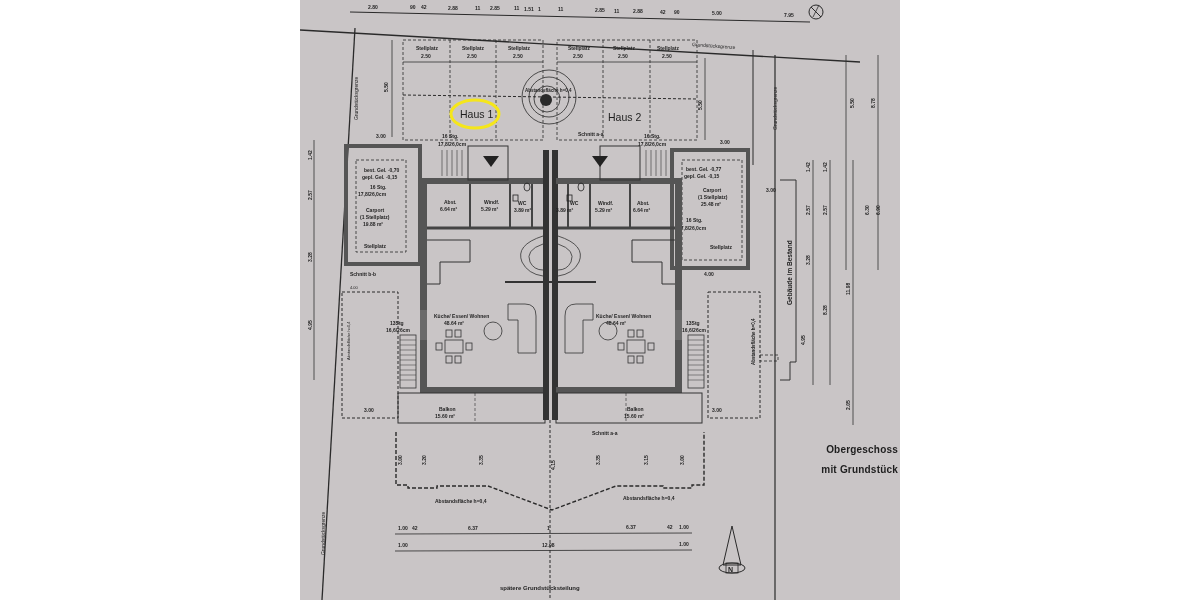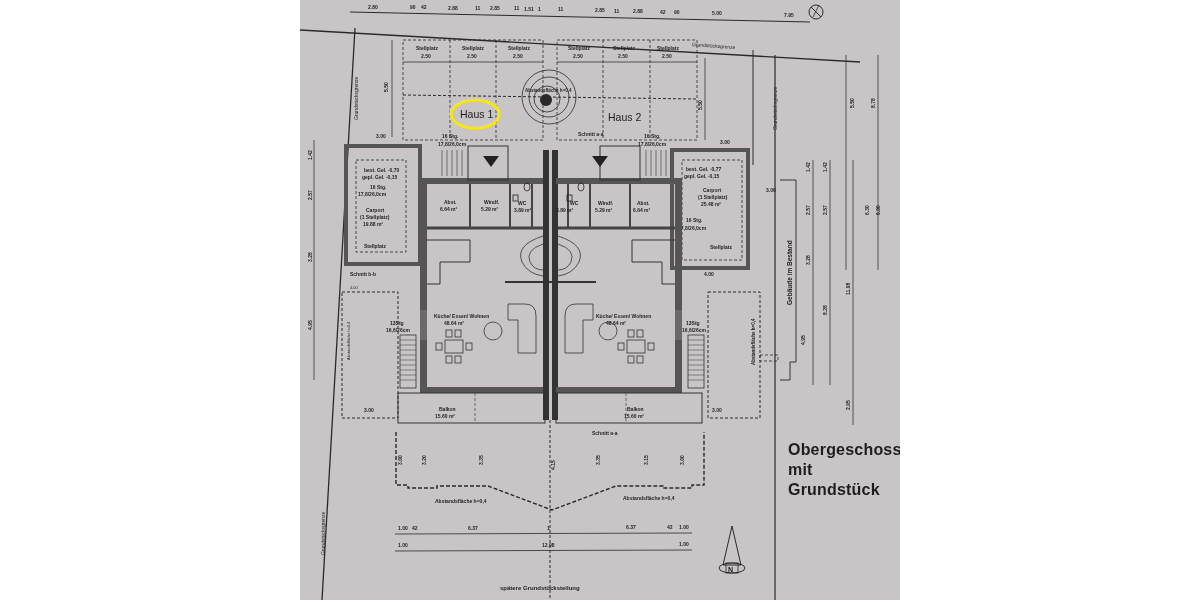--- a/index.html
+++ b/index.html
@@ -6,21 +6,21 @@
   body{width:1200px;height:600px;background:#ffffff;position:relative;overflow:hidden;font-family:"Liberation Sans",sans-serif;}
   #sheet{position:absolute;left:300px;top:0;width:600px;height:600px;background:#c9c5c6;overflow:hidden;}
   #sheet svg{position:absolute;left:0;top:0;}
   .t{font-family:"Liberation Sans",sans-serif;fill:#1e1e1e;}
   .b{font-weight:bold;}
   .wall{fill:#555;}
   .ln{stroke:#2a2a2a;fill:none;}
   .dash{stroke:#2a2a2a;fill:none;stroke-dasharray:3 2;}
   .thin{stroke:#333;stroke-width:0.8;fill:none;}
   .hatch{fill:#6a6a6a;}
-  .title-block{position:absolute;left:488px;top:440px;width:110px;text-align:left;color:#1e1e1e;font-size:16px;line-height:20px;font-weight:bold;letter-spacing:0.2px;}
+  .title-block{position:absolute;left:488px;top:440px;width:110px;text-align:right;color:#1e1e1e;font-size:10px;line-height:20px;font-weight:bold;letter-spacing:0.2px;}
 </style>
 </head>
 <body>
 
 <div id="sheet">
 <svg width="600" height="600" viewBox="0 0 600 600">
 
   <g>
     <line x1="50" y1="12" x2="510" y2="22" class="ln" stroke-width="1"></line>
     <line x1="0" y1="30" x2="560" y2="62" class="ln" stroke-width="1.3"></line>

